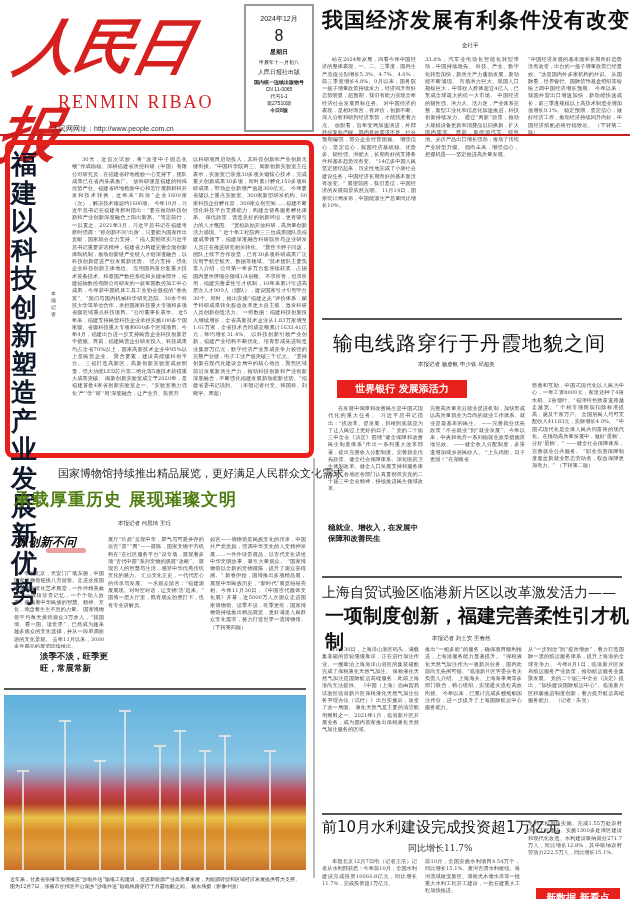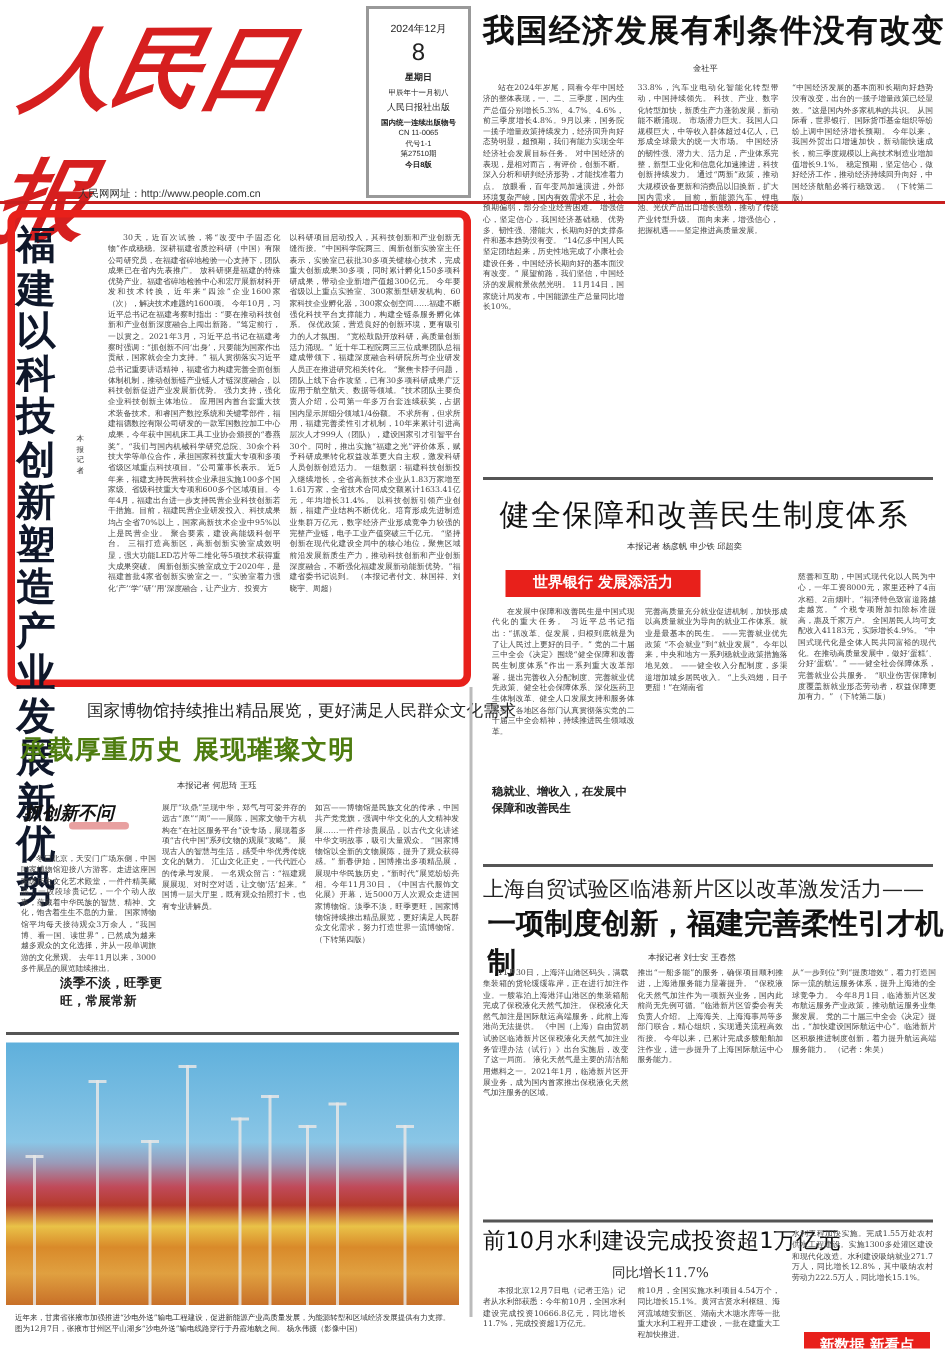--- a/index.html
+++ b/index.html
@@ -50,20 +50,21 @@
   .photo .pylon { position: absolute; bottom: 0; width: 2px; background: rgba(230,230,230,0.85); }
   .photo .pylon::before { content: ""; position: absolute; top: 0; left: -5px; width: 12px; height: 2px; background: rgba(230,230,230,0.85); }
   .caption { position: absolute; left: 10px; top: 876px; width: 294px; font-size: 5px; line-height: 7px; color: #333; }
   .right-edge-rule { position: absolute; left: 313px; top: 458px; width: 2px; height: 420px; background: #bbb; }
 </style>
 </head>
 <body>
 
 <div class="masthead">
   <div class="logo">人民日报</div>
+  <div class="logo-roman">RENMIN RIBAO</div>
   <div class="website">人民网网址：http://www.people.com.cn</div>
   <div class="datebox">
     <div class="ym">2024年12月</div>
     <div class="day">8</div>
     <div class="small" style="font-weight:bold;font-size:6px;">星期日</div>
     <div class="small">甲辰年十一月初八</div>
     <div class="small" style="font-size:6px;">人民日报社出版</div>
     <div class="small" style="font-weight:bold;">国内统一连续出版物号</div>
     <div class="small" style="margin-top:1px;">CN 11-0065</div>
     <div class="small" style="margin-top:1px;">代号1-1</div>
@@ -81,21 +82,21 @@
 <div class="rule" style="left:322px;top:318px;width:300px;"></div>
 
 <div class="red-frame"></div>
 <div class="vert-headline">
   <span>福</span><span>建</span><span>以</span><span>科</span><span>技</span><span>创</span><span>新</span><span>塑</span><span>造</span><span>产</span><span>业</span><span>发</span><span>展</span><span>新</span><span>优</span><span>势</span>
 </div>
 <div class="vert-byline">本报记者</div>
 <div class="col-text" style="left:72px;top:156px;width:115px;height:295px;text-indent:10px;">30天，近百次试验，将“改变中子固态化物”作成稳稳。深耕福建省质控科研（中国）有限公司研究员，在福建省碎地检验一心支持下，团队成果已在省内先表推广。 放科研驱是福建的特殊优势产业。福建省碎地检验中心和宏厅展新材科开发和技术转换，近年来“四涂”企业1600家（次），解决技术难题约1600项。 今年10月，习近平总书记在福建考察时指出：“要在推动科技创新和产业创新深度融合上闯出新路。”笃定前行，一以贯之。2021年3月，习近平总书记在福建考察时强调：“抓创新不问‘出身’，只要能为国家作出贡献，国家就会全力支持。” 福人贯彻落实习近平总书记重要讲话精神，福建省力构建完善全面创新体制机制，推动创新链产业链人才链深度融合，以科技创新促进产业发展新优势。 强力支持，强化企业科技创新主体地位。 应用国内首台套重大技术装备技术。和睿国产数控系统和关键零部件，福建福德数控有限公司研发的一款军国数控加工中心成果，今年获中国机床工具工业协会颁授的“春燕奖”。“我们与国内机械科学研究总院、30余个科技大学等单位合作，承担国家科技重大专项和多项省级区域重点科技项目。”公司董事长表示。 近5年来，福建支持民营科技企业承担实施100多个国家级、省级科技重大专项和600多个区域项目。今年4月，福建出台进一步支持民营企业科技创新若干措施。目前，福建民营企业研发投入、科技成果均占全省70%以上，国家高新技术企业中95%以上是民营企业。 聚合要素，建设高能级科创平台。 三福打造高新区，高新创新实验室成效明显，强大功能LED芯片等二维化等5项技术获得重大成果突破。 闽新创新实验室成立于2020年，是福建首批4家省创新实验室之一。“实验室着力强化‘产’‘学’‘研’‘用’深度融合，让产业方、投资方</div>
 <div class="col-text" style="left:193px;top:156px;width:114px;height:295px;">以科研项目启动投入，其科技创新和产业创新无缝衔接。“中国科学院两三、闽新创新实验室主任表示，实验室已获批30多项关键核心技术，完成重大创新成果30多项，同时累计孵化150多项科研成果，带动企业新增产值超300亿元。 今年要省级以上重点实验室、300家新型研发机构、60家科技企业孵化器，300家众创空间……福建不断强化科技平台支撑能力，构建全链条服务孵化体系。 保优政策，营造良好的创新环境，更有吸引力的人才氛围。 “宽松鼓励开放科研，高质量创新活力涌现。” 近十年工程院两三三位成果团队总福建成带领下，福建深度融合科研院所与企业研发人员正在推进研究相关转化。 “聚焦卡脖子问题，团队上线下合作攻坚，已有30多项科研成果广泛应用于航空航天、数据等领域。”技术团队主要负责人介绍，公司第一年多万台套连续获奖，占据国内显示屏细分领域1/4份额。 不求所有，但求所用，福建完善柔性引才机制，10年来累计引进高层次人才999人（团队），建设国家引才引智平台30个。同时，推出实施“福建之光”评价体系，赋予科研成果转化权益改革更大自主权，激发科研人员创新创造活力。 一组数据：福建科技创新投入继续增长，全省高新技术企业从1.83万家增至1.61万家，全省技术合同成交额累计1633.41亿元，年均增长31.4%。 以科技创新引领产业创新，福建产业结构不断优化。培育形成先进制造业集群万亿元，数字经济产业形成竞争力较强的完整产业链，电子工业产值突破三千亿元。 “坚持创新在现代化建设全局中的核心地位，聚焦区域前沿发展新质生产力，推动科技创新和产业创新深度融合，不断强化福建发展新动能新优势。”福建省委书记说到。 （本报记者付文、林国祥、刘晓宇、周超）</div>
 
-<div class="section-headline2">健全保障和改善民生制度体系</div>
+<div class="section-headline2">输电线路穿行于丹霞地貌之间</div>
 <div class="byline2">本报记者 杨彦帆 申少铁 邱超奕</div>
 <div class="red-tag" style="left:337px;top:380px;width:130px;height:18px;font-size:10px;line-height:18px;">世界银行 发展添活力</div>
 <div class="col-text" style="left:328px;top:405px;width:95px;height:115px;text-indent:10px;">在发展中保障和改善民生是中国式现代化的重大任务。 习近平总书记指出：“抓改革、促发展，归根到底就是为了让人民过上更好的日子。” 党的二十届三中全会《决定》围绕“健全保障和改善民生制度体系”作出一系列重大改革部署，提出完善收入分配制度、完善就业优先政策、健全社会保障体系、深化医药卫生体制改革、健全人口发展支持和服务体系等。各地区各部门认真贯彻落实党的二十届三中全会精神，持续推进民生领域改革。</div>
 <div class="sub-head-bold" style="left:328px;top:522px;width:95px;font-size:7.5px;line-height:11px;">稳就业、增收入，在发展中保障和改善民生</div>
 <div class="col-text" style="left:430px;top:405px;width:95px;height:160px;">完善高质量充分就业促进机制，加快形成以高质量就业为导向的就业工作体系。就业是最基本的民生。 ——完善就业优先政策 “不会就业”到“就业发展”。今年以来，中央和地方一系列稳就业政策措施落地见效。 ——健全收入分配制度，多渠道增加城乡居民收入。 “上头鸡翅，日子更甜！”在湖南省</div>
 <div class="col-text" style="left:532px;top:382px;width:92px;height:185px;">慈善和互助，中国式现代化以人民为中心，一年工资8000元，家里还种了4亩水稻、2亩烟叶。“福泽特色致富道路越走越宽。” 个税专项附加扣除标准提高，惠及千家万户。 全国居民人均可支配收入41183元，实际增长4.9%。 “中国式现代化是全体人民共同富裕的现代化。在推动高质量发展中，做好‘蛋糕’、分好‘蛋糕’。” ——健全社会保障体系，完善就业公共服务。 “职业伤害保障制度覆盖新就业形态劳动者，权益保障更加有力。” （下转第二版）</div>
 <div class="rule" style="left:322px;top:576px;width:300px;"></div>
 
 <div class="kicker3">上海自贸试验区临港新片区以改革激发活力——</div>
 <div class="headline3">一项制度创新，福建完善柔性引才机制</div>

